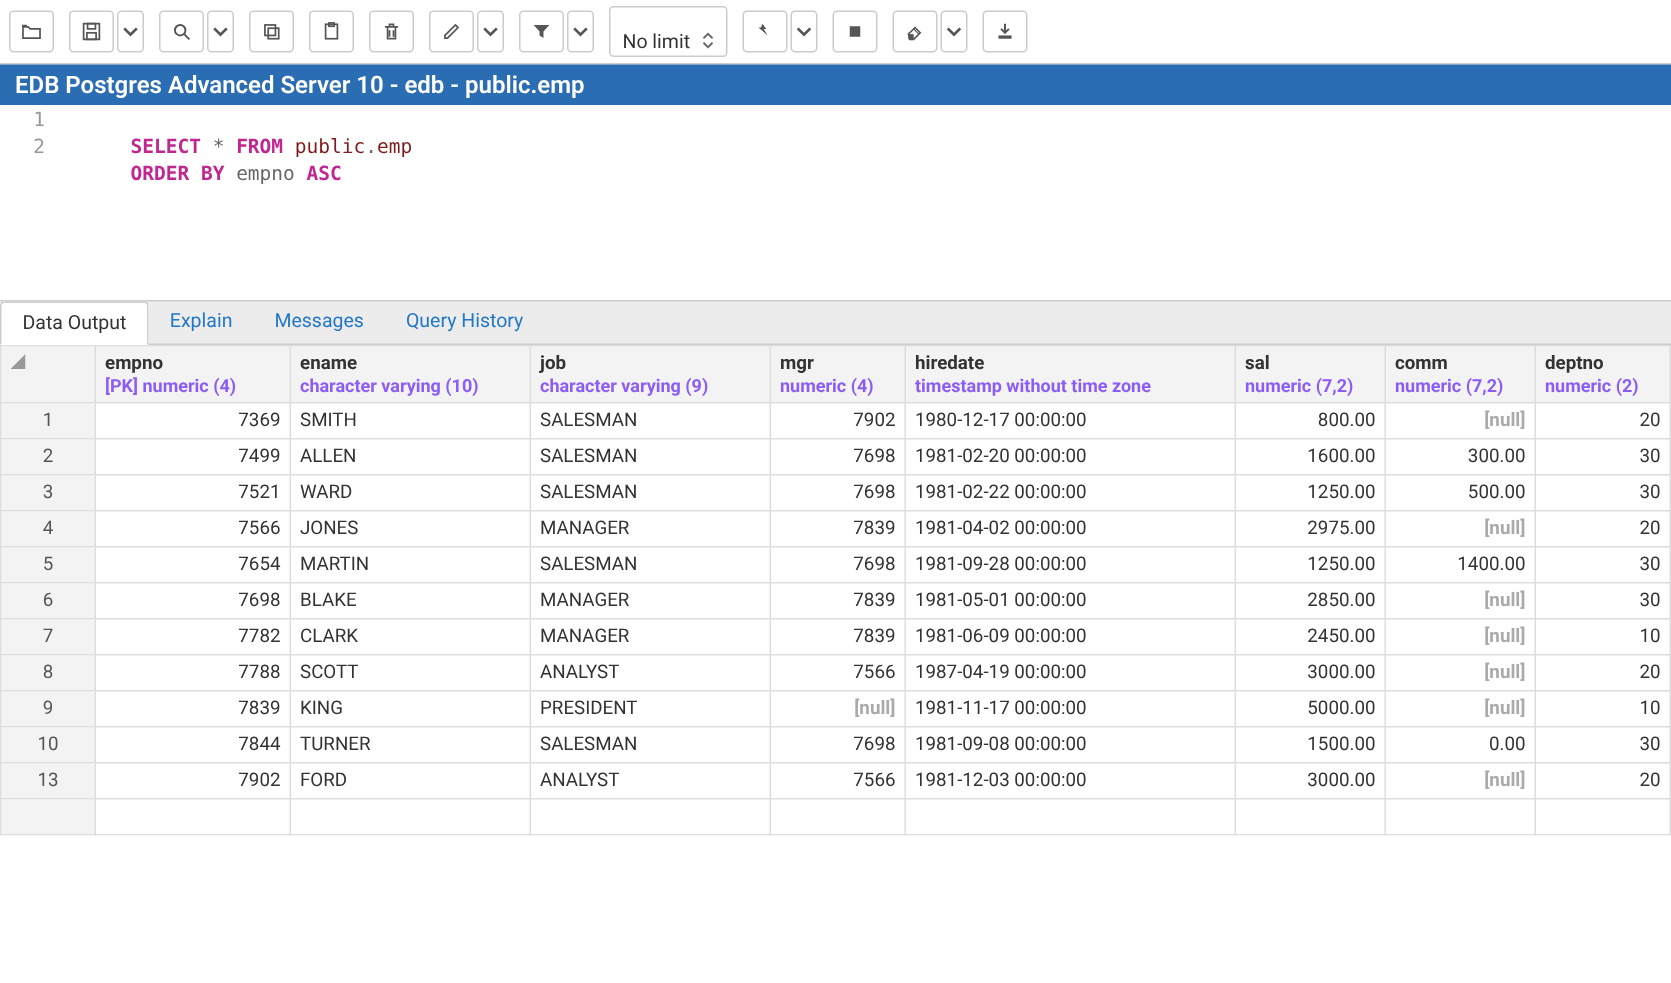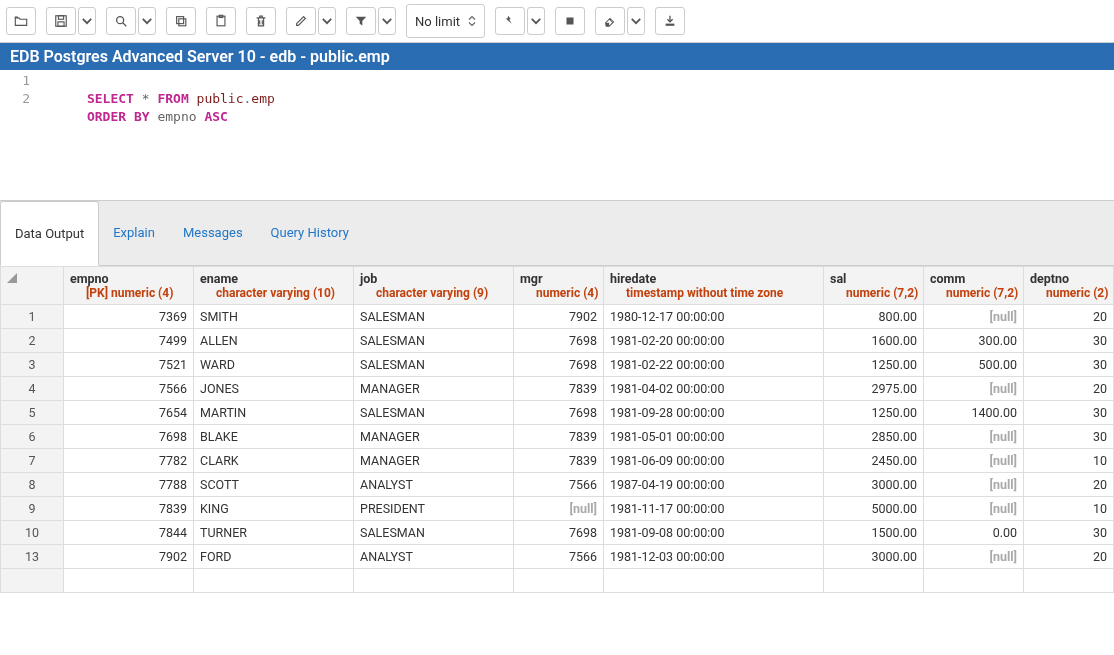--- a/index.html
+++ b/index.html
@@ -2,37 +2,37 @@
 <html><head>
 <meta charset="utf-8">
 <style>
   * { box-sizing: border-box; margin: 0; padding: 0; }
   body { font-family: -apple-system, BlinkMacSystemFont, "Segoe UI", Roboto, Arial, sans-serif; font-size: 13px; color: #333; background: #fff; width: 1114px; }
   .toolbar { display: flex; align-items: center; padding: 4px 6px; gap: 2px; border-bottom: 1px solid #ccc; background: #fff; }
   .tbtn { display: inline-flex; align-items: center; justify-content: center; min-width: 30px; height: 28px; border: 1px solid #ccc; border-radius: 3px; background: #fff; cursor: pointer; color: #555; }
   .tbtn svg { width: 14px; height: 14px; }
   .tbtn.dropdown-arrow { min-width: 18px; }
   .tsep { width: 6px; }
-  .limit-select { height: 30px; border: 1px solid #ccc; border-radius: 3px; padding: 16px 8px; display: flex; align-items: center; gap: 8px; cursor: pointer; }
+  .limit-select { height: 30px; border: 1px solid #ccc; border-radius: 3px; padding: 16px 8px; display: flex; align-items: flex-start; gap: 8px; cursor: pointer; }
   .title-bar { background: #2b6db2; color: #fff; padding: 4px 10px; font-weight: 600; font-size: 16px; }
   .editor { font-family: "Menlo","Consolas",monospace; font-size: 13px; padding: 2px 0 0 0; height: 130px; overflow: hidden; background: #fff; }
   .editor-line { display: flex; height: 18px; line-height: 18px; }
   .gutter { width: 40px; text-align: right; padding-right: 10px; color: #999; }
   .code { white-space: pre; }
   .kw { color: #c02790; font-weight: bold; }
   .ident { color: #7f1d1d; }
   .plain { color: #666; }
   .tabs { display: flex; border-top: 1px solid #ccc; border-bottom: 1px solid #ccc; background: #ececec; }
-  .tab { padding: 24px 14px; cursor: pointer; color: #2277c7; font-size: 13px; }
+  .tab { padding: 6px 14px; cursor: pointer; color: #2277c7; font-size: 13px; }
   .tab.active { background: #fff; border: 1px solid #ccc; border-bottom: 1px solid #fff; margin-bottom: -1px; color: #333; border-radius: 3px 3px 0 0; }
   .grid { width: 100%; border-collapse: collapse; table-layout: fixed; }
   .grid th, .grid td { border: 1px solid #ddd; padding: 3px 6px; font-size: 12.5px; height: 24px; overflow: hidden; white-space: nowrap; text-overflow: ellipsis; }
   .grid thead th { background: #f3f3f3; text-align: left; vertical-align: top; padding: 4px 6px; }
   .grid .colname { color: #333; }
-  .grid .coltype { color: #c2410c; font-size: 12px; margin-left: 16px; }
+  .grid .coltype { color: #8b5cf6; font-size: 12px; }
   .grid .rownum { background: #f3f3f3; text-align: center; color: #555; width: 36px; }
   .grid .rowhead-corner { background: #f3f3f3; }
   .grid td.num { text-align: right; }
   .grid td.nullcell { text-align: right; color: #aaa; font-weight: bold; }
   .grid tr.emptyrow td { height: 24px; }
   .corner-tri { width: 10px; height: 10px; }
 </style>
 </head>
 <body>
 

